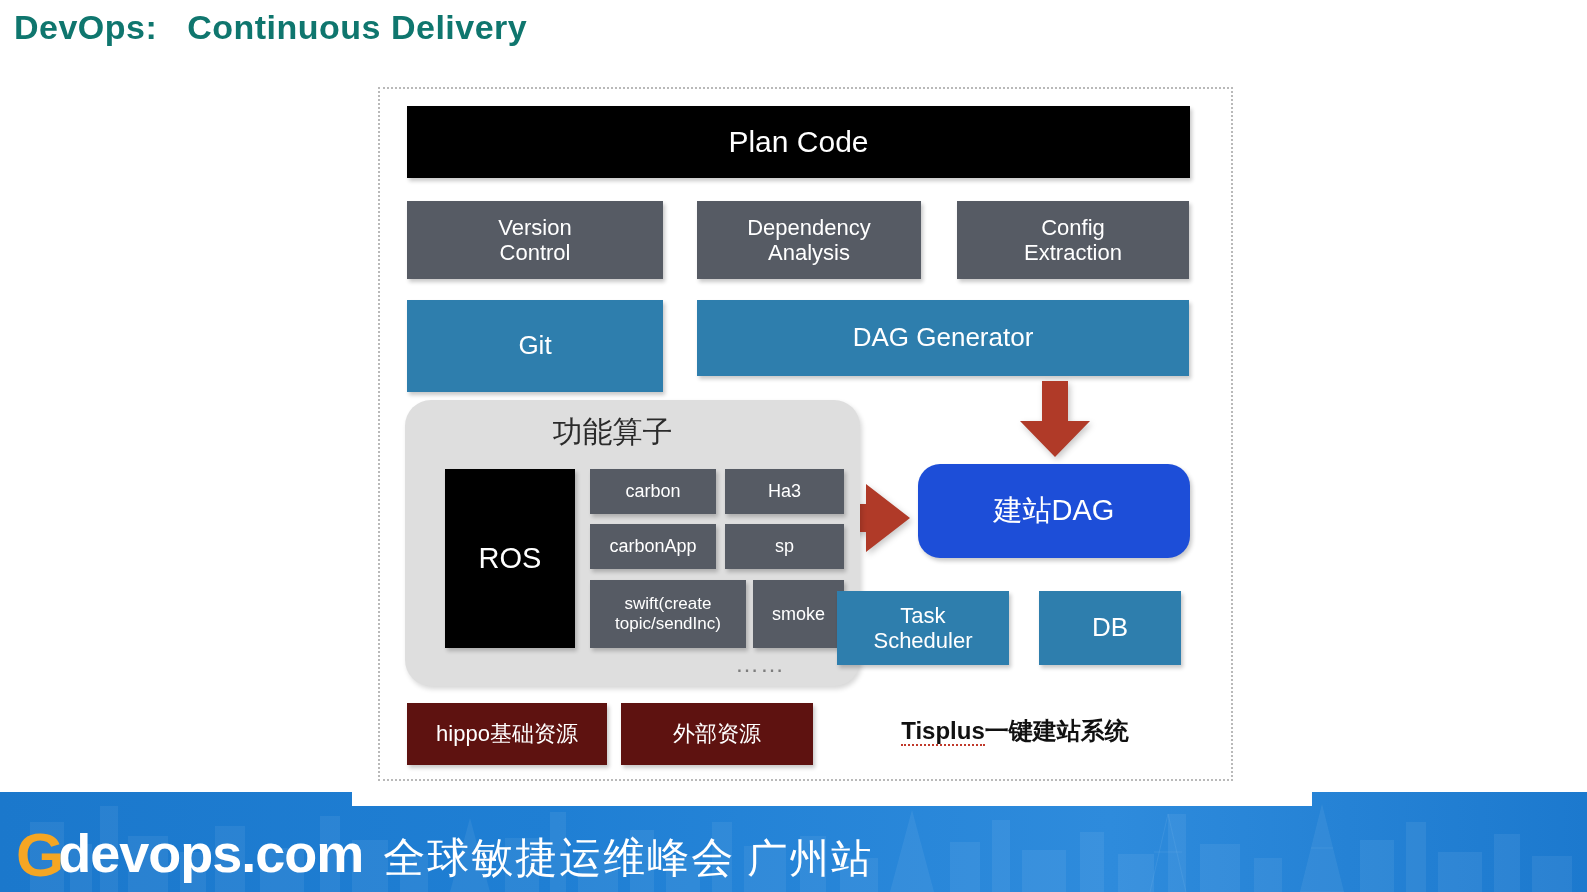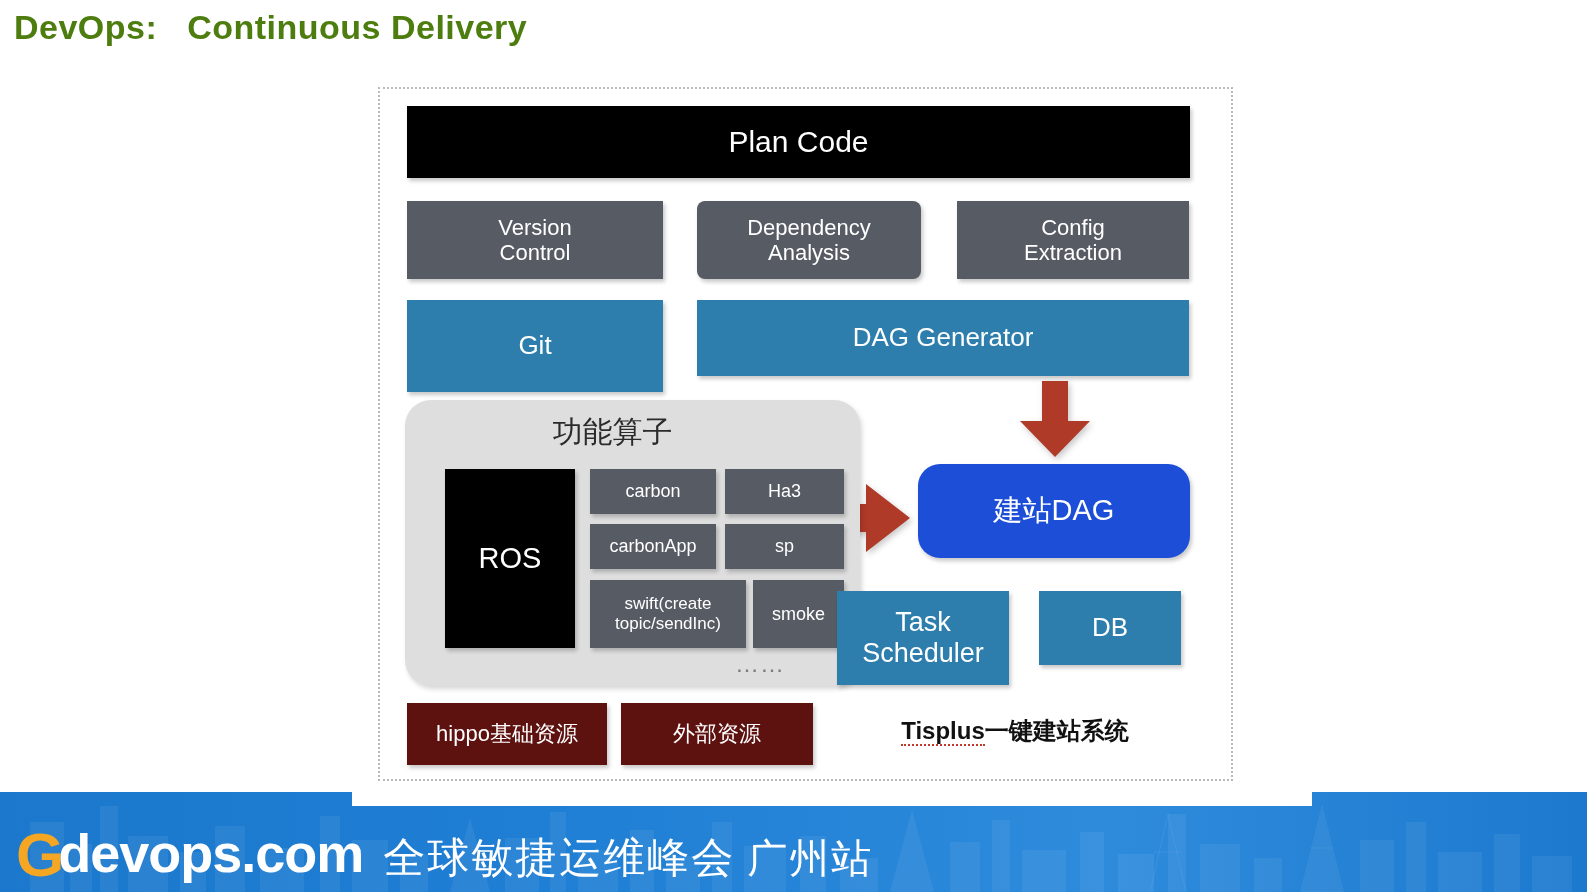--- a/index.html
+++ b/index.html
@@ -15,21 +15,21 @@
     font-family: "Liberation Sans", sans-serif;
   }
 
   
   #slide-title {
     position: absolute;
     left: 14px;
     top: 8px;
     font-size: 34px;
     font-weight: bold;
-    color: #4d7c0f;
+    color: #0f766e;
     letter-spacing: 0.5px;
     white-space: pre;
   }
 
   
   #diagram-frame {
     position: absolute;
     left: 378px;
     top: 87px;
     width: 855px;
@@ -58,21 +58,21 @@
   .box-darkred { background: #5E1210; }
 
   
   #plan-code {
     left: 27px; top: 17px; width: 783px; height: 72px;
     font-size: 30px;
   }
 
   
   #version-control   { left: 27px;  top: 112px; width: 256px; height: 78px; font-size: 22px; }
-  #dependency-analysis { left: 317px; top: 112px; width: 224px; height: 78px; font-size: 22px; border-radius: 8px; }
+  #dependency-analysis { left: 317px; top: 112px; width: 224px; height: 78px; font-size: 22px; }
   #config-extraction { left: 577px; top: 112px; width: 232px; height: 78px; font-size: 22px; }
 
   
   #git-box { left: 27px;  top: 211px; width: 256px; height: 92px; font-size: 26px; }
   #dag-generator-box { left: 317px; top: 211px; width: 492px; height: 76px; font-size: 26px; }
 
   
   #operators-panel {
     position: absolute;
     left: 25px; top: 311px; width: 415px; height: 286px;
@@ -101,21 +101,21 @@
     position: absolute;
     left: 300px; top: 250px; width: 110px;
     text-align: center;
     font-size: 24px;
     color: #7d7d7d;
     letter-spacing: 1px;
   }
 
   
   #build-dag-box { left: 538px; top: 375px; width: 272px; height: 94px; font-size: 29px; }
-  #task-scheduler-box { left: 457px; top: 502px; width: 172px; height: 94px; font-size: 27px; }
+  #task-scheduler-box { left: 457px; top: 502px; width: 172px; height: 74px; font-size: 22px; }
   #db-box { left: 659px; top: 502px; width: 142px; height: 74px; font-size: 26px; }
 
   
   #hippo-box { left: 27px;  top: 614px; width: 200px; height: 62px; font-size: 22px; }
   #external-box { left: 241px; top: 614px; width: 192px; height: 62px; font-size: 22px; }
   #tisplus-label {
     position: absolute;
     left: 460px; top: 626px; width: 350px;
     text-align: center;
     font-size: 24px;

